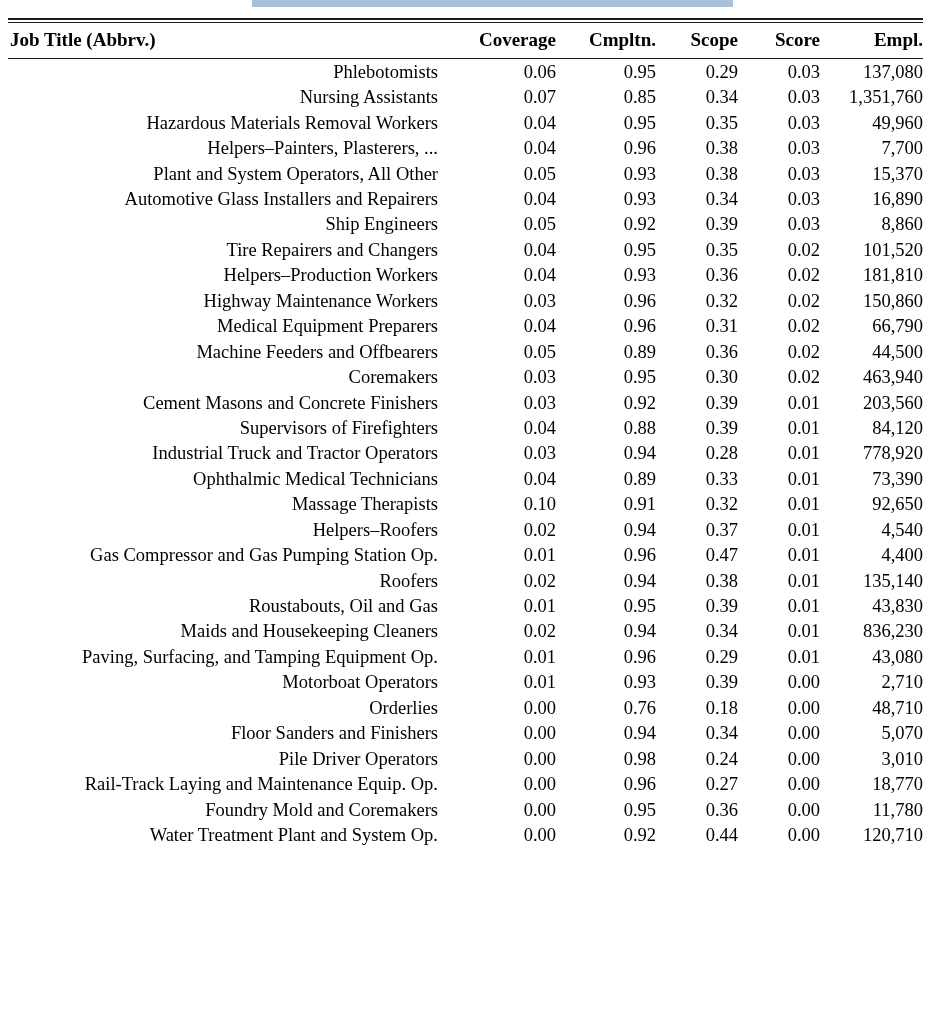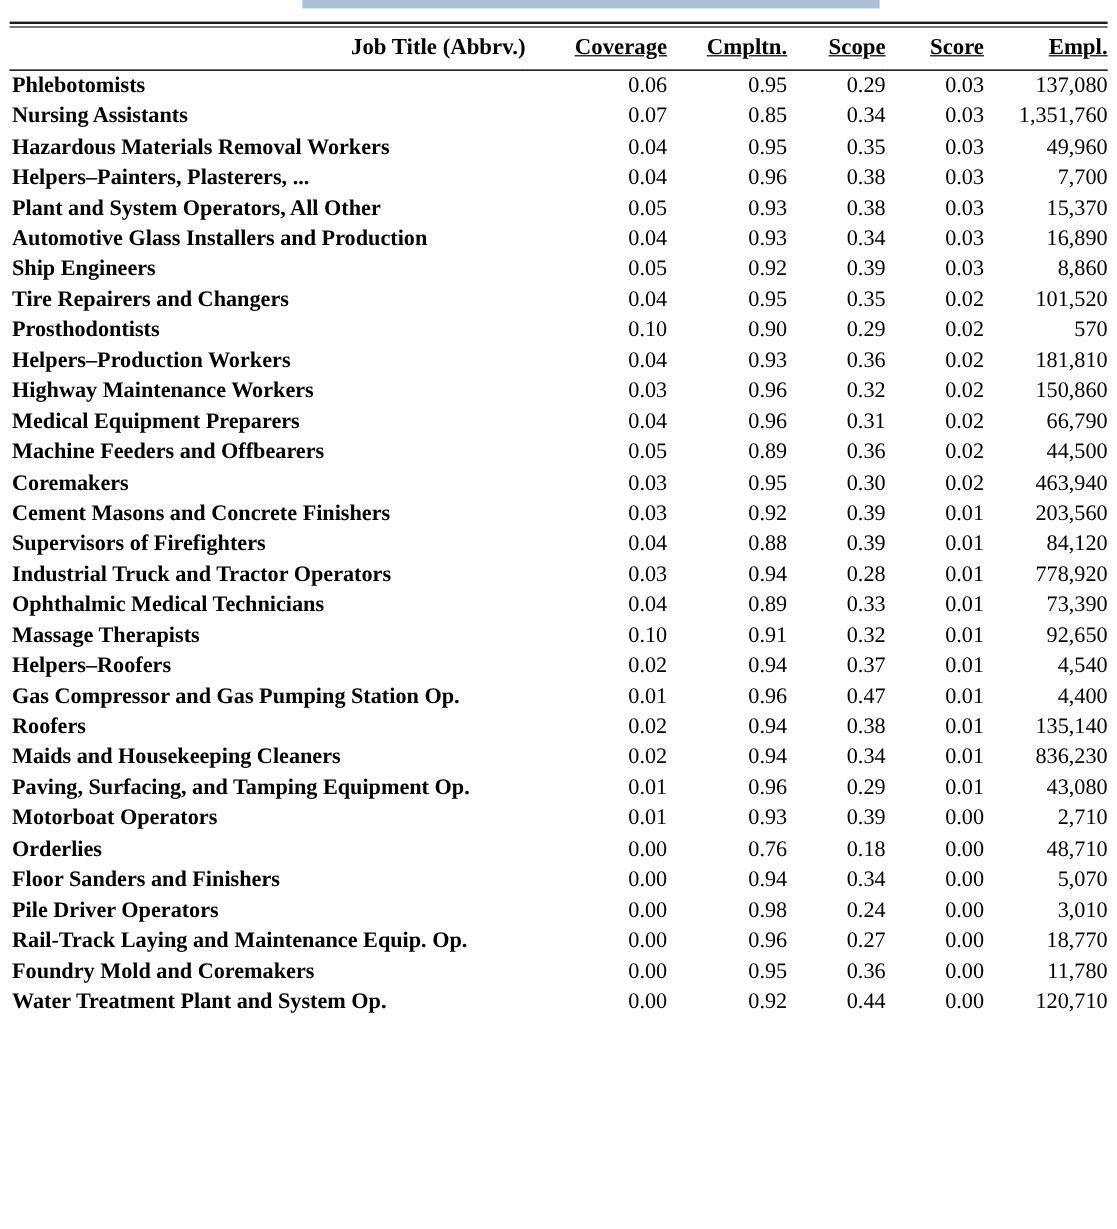--- a/index.html
+++ b/index.html
@@ -58,30 +58,30 @@
     width: 915px;
     margin-top: 2.4px;
   }
 
   thead th {
     font-weight: bold;
     font-size: 19px;
     padding: 6px 0 7px 0;
     white-space: nowrap;
   }
-  th.c-title { text-align: right; padding-left: 2px; }
-  th.num { text-align: right; text-decoration: underline; }
+  th.c-title { text-align: left; padding-left: 2px; }
+  th.num { text-align: right; }
 
   tbody td {
     font-size: 18.5px;
     padding: 1.45px 0 1.45px 0;
     white-space: nowrap;
     line-height: 1.22;
   }
-  td.c-title { text-align: left; padding-left: 2px; font-weight: bold; }
+  td.c-title { text-align: right; padding-left: 2px; }
   td.num { text-align: right; }
 
   
   col.w-title { width: 430px; }
   col.w-cov   { width: 118px; }
   col.w-cmp   { width: 100px; }
   col.w-scope { width: 82px; }
   col.w-score { width: 82px; }
   col.w-empl  { width: 103px; }
 </style>
@@ -153,21 +153,21 @@
           </tr>
           <tr>
             <td class="c-title">Plant and System Operators, All Other</td>
             <td class="num">0.05</td>
             <td class="num">0.93</td>
             <td class="num">0.38</td>
             <td class="num">0.03</td>
             <td class="num">15,370</td>
           </tr>
           <tr>
-            <td class="c-title">Automotive Glass Installers and Production</td>
+            <td class="c-title">Automotive Glass Installers and Repairers</td>
             <td class="num">0.04</td>
             <td class="num">0.93</td>
             <td class="num">0.34</td>
             <td class="num">0.03</td>
             <td class="num">16,890</td>
           </tr>
           <tr>
             <td class="c-title">Ship Engineers</td>
             <td class="num">0.05</td>
             <td class="num">0.92</td>
@@ -175,28 +175,20 @@
             <td class="num">0.03</td>
             <td class="num">8,860</td>
           </tr>
           <tr>
             <td class="c-title">Tire Repairers and Changers</td>
             <td class="num">0.04</td>
             <td class="num">0.95</td>
             <td class="num">0.35</td>
             <td class="num">0.02</td>
             <td class="num">101,520</td>
-          </tr>
-          <tr>
-            <td class="c-title">Prosthodontists</td>
-            <td class="num">0.10</td>
-            <td class="num">0.90</td>
-            <td class="num">0.29</td>
-            <td class="num">0.02</td>
-            <td class="num">570</td>
           </tr>
           <tr>
             <td class="c-title">Helpers–Production Workers</td>
             <td class="num">0.04</td>
             <td class="num">0.93</td>
             <td class="num">0.36</td>
             <td class="num">0.02</td>
             <td class="num">181,810</td>
           </tr>
           <tr>
@@ -289,20 +281,28 @@
           </tr>
           <tr>
             <td class="c-title">Roofers</td>
             <td class="num">0.02</td>
             <td class="num">0.94</td>
             <td class="num">0.38</td>
             <td class="num">0.01</td>
             <td class="num">135,140</td>
           </tr>
           <tr>
+            <td class="c-title">Roustabouts, Oil and Gas</td>
+            <td class="num">0.01</td>
+            <td class="num">0.95</td>
+            <td class="num">0.39</td>
+            <td class="num">0.01</td>
+            <td class="num">43,830</td>
+          </tr>
+          <tr>
             <td class="c-title">Maids and Housekeeping Cleaners</td>
             <td class="num">0.02</td>
             <td class="num">0.94</td>
             <td class="num">0.34</td>
             <td class="num">0.01</td>
             <td class="num">836,230</td>
           </tr>
           <tr>
             <td class="c-title">Paving, Surfacing, and Tamping Equipment Op.</td>
             <td class="num">0.01</td>

